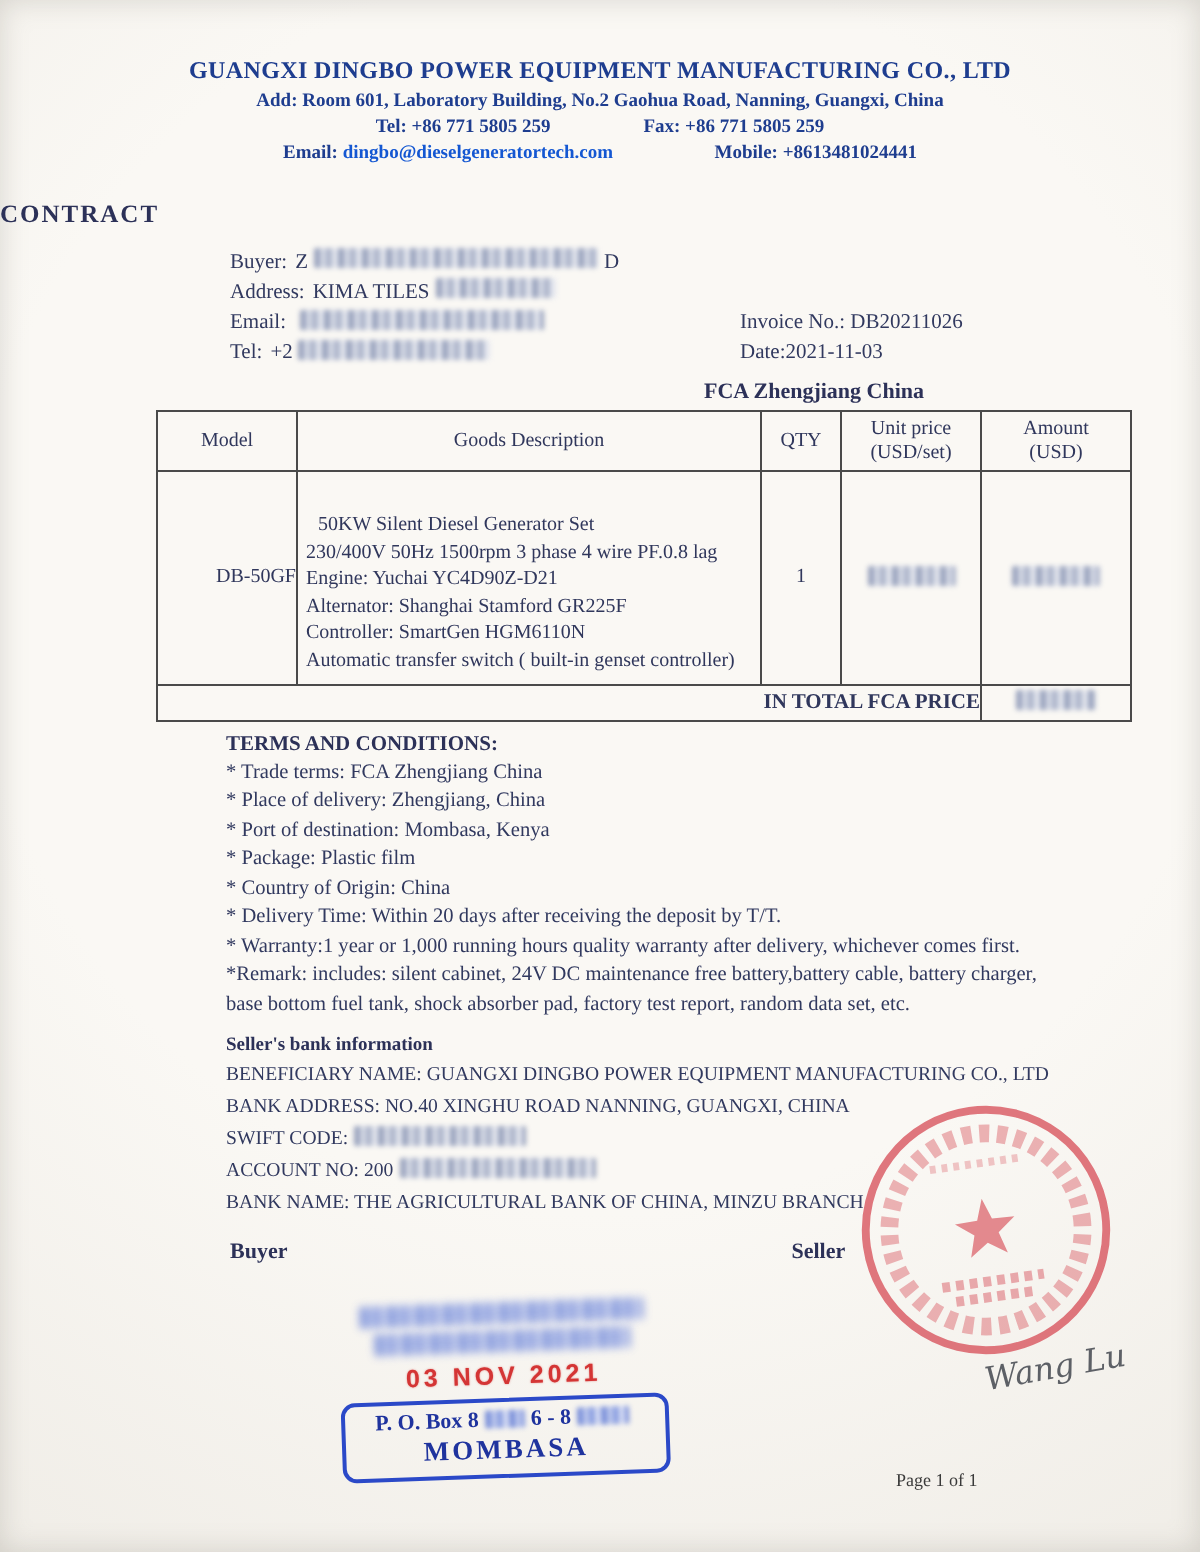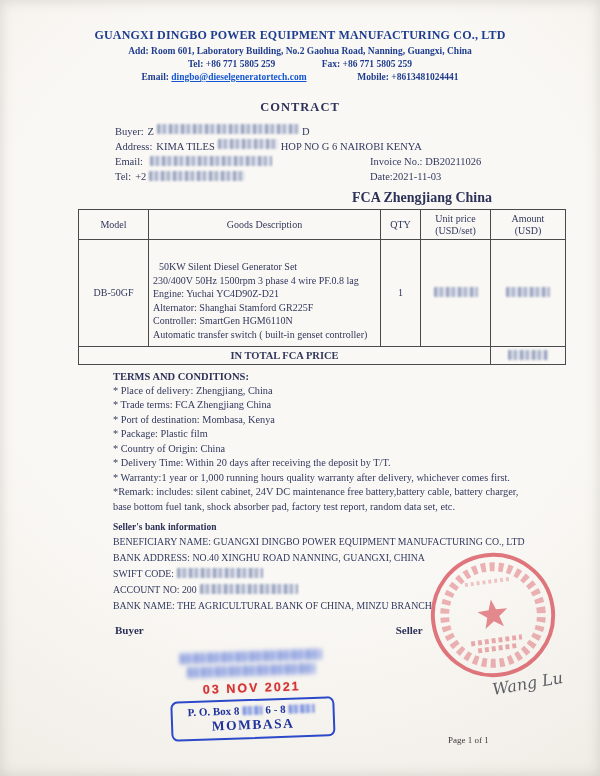--- a/index.html
+++ b/index.html
@@ -13,41 +13,41 @@
     padding-top:28px;
   }
   
   .doc-header{text-align:center;color:#1e3d8f;font-weight:bold}
   .company{font-size:12px;letter-spacing:.2px}
   .addr{font-size:9.5px;margin-top:3px}
   .telfax{font-size:9.5px;margin-top:3px}
   .telfax span{margin:0 22px}
   .emailline{font-size:9.5px;margin-top:3px;color:#1e3d8f}
   .emailline .gap{display:inline-block;width:46px}
-  a.email{color:#1457d2;text-decoration:underline;cursor:pointer}
-  
-  .title{text-align:center;font-weight:bold;font-size:12.5px;letter-spacing:1px;color:#2c3158;margin-top:18px}
+  a.email{color:#1457d2;cursor:pointer}
+  
+  .title{text-align:left;font-weight:bold;font-size:12.5px;letter-spacing:1px;color:#2c3158;margin-top:18px}
   
   .parties{margin:9px 40px 0 115px;font-size:10.5px;color:#31395f}
   .prow{line-height:15px;display:flex}
   .prow .left{width:255px;flex:none}
   .plabel{margin-right:4px}
   
-  .incoterm{margin:6px 0 0 352px;font-weight:bold;font-size:14px;color:#2c3158}
+  .incoterm{margin:6px 0 0 352px;font-weight:bold;font-size:11px;color:#2c3158}
   
   table.goods{border-collapse:collapse;margin:3px 0 0 78px;width:487px;font-size:10px;color:#30375c;table-layout:fixed}
   table.goods th,table.goods td{border:1px solid #4a4a4a;}
   table.goods th{font-weight:normal;height:30px;white-space:pre-line;line-height:12px;text-align:center}
   .c-model{width:70px}.c-desc{width:232px}.c-qty{width:40px}.c-price{width:70px}.c-amount{width:75px}
-  td.model{text-align:center;vertical-align:middle}
+  td.model{text-align:right;vertical-align:middle}
   td.desc{padding:20px 4px 4px 4px;vertical-align:top}
   td.desc div{line-height:13.6px}
   td.qty,td.price,td.amount{text-align:center;vertical-align:middle}
   tr.totalrow td{height:18px}
-  td.total-label{text-align:center;font-weight:bold;font-size:10.5px}
+  td.total-label{text-align:right;font-weight:bold;font-size:10.5px}
   
   .terms{margin:4px 0 0 113px;width:412px;color:#31395f}
   .terms .heading{font-weight:bold;font-size:10.5px;line-height:15px;color:#2c3158}
   .terms .titem{font-size:10.3px;line-height:14.5px}
   
   .bank{margin:6px 0 0 113px;width:450px;color:#31395f}
   .bank .heading{font-weight:bold;font-size:9.5px;line-height:14px;color:#2c3158}
   .bank .bline{font-size:9.8px;line-height:16px}
   
   .sigrow{margin:10px 40px 0 115px;display:flex;font-weight:bold;font-size:11px;color:#2c3158}
@@ -99,21 +99,20 @@
     <div class="prow">
       <span class="plabel">Buyer:</span>
       <span>Z</span>
         <span class="redact" style="width:142px"></span>
         <span>D</span>
     </div>
     <div class="prow">
       <span class="plabel">Address:</span>
       <span>KIMA TILES</span>
         <span class="redact" style="width:60px"></span>
-        <span>HOP NO G 6 NAIROBI KENYA</span>
     </div>
     <div class="prow">
       <span class="left">
         <span class="plabel">Email:</span><span class="redact" style="width:122px"></span>
       </span>
       <span>
         <span>Invoice No.:</span>
         <span>DB20211026</span>
       </span>
     </div>
@@ -156,22 +155,22 @@
       </tr>
       <tr class="totalrow">
         <td colspan="4" class="total-label">IN TOTAL FCA PRICE</td>
         <td class="amount"><span class="redact" style="width:40px"></span></td>
       </tr>
     </tbody>
   </table>
 
   <section class="terms">
     <div class="heading">TERMS AND CONDITIONS:</div>
+    <div class="titem">* Trade terms: FCA Zhengjiang China</div>
     <div class="titem">* Place of delivery: Zhengjiang, China</div>
-    <div class="titem">* Trade terms: FCA Zhengjiang China</div>
     <div class="titem">* Port of destination: Mombasa, Kenya</div>
     <div class="titem">* Package: Plastic film</div>
     <div class="titem">* Country of Origin: China</div>
     <div class="titem">* Delivery Time: Within 20 days after receiving the deposit by T/T.</div>
     <div class="titem">* Warranty:1 year or 1,000 running hours quality warranty after delivery, whichever comes first.</div>
     <div class="titem">*Remark: includes: silent cabinet, 24V DC maintenance free battery,battery cable, battery charger, base bottom fuel tank, shock absorber pad, factory test report, random data set, etc.</div>
   </section>
 
   <section class="bank">
     <div class="heading">Seller's bank information</div>

